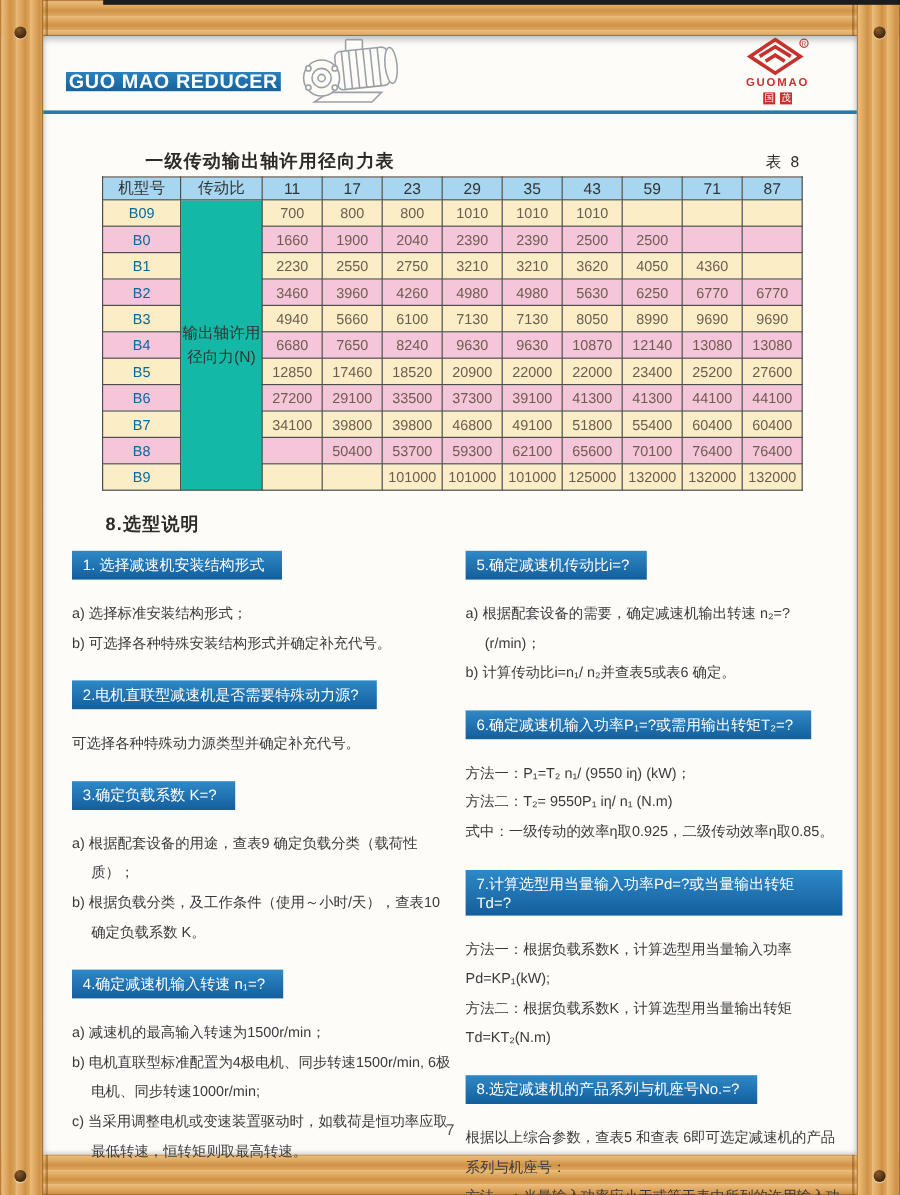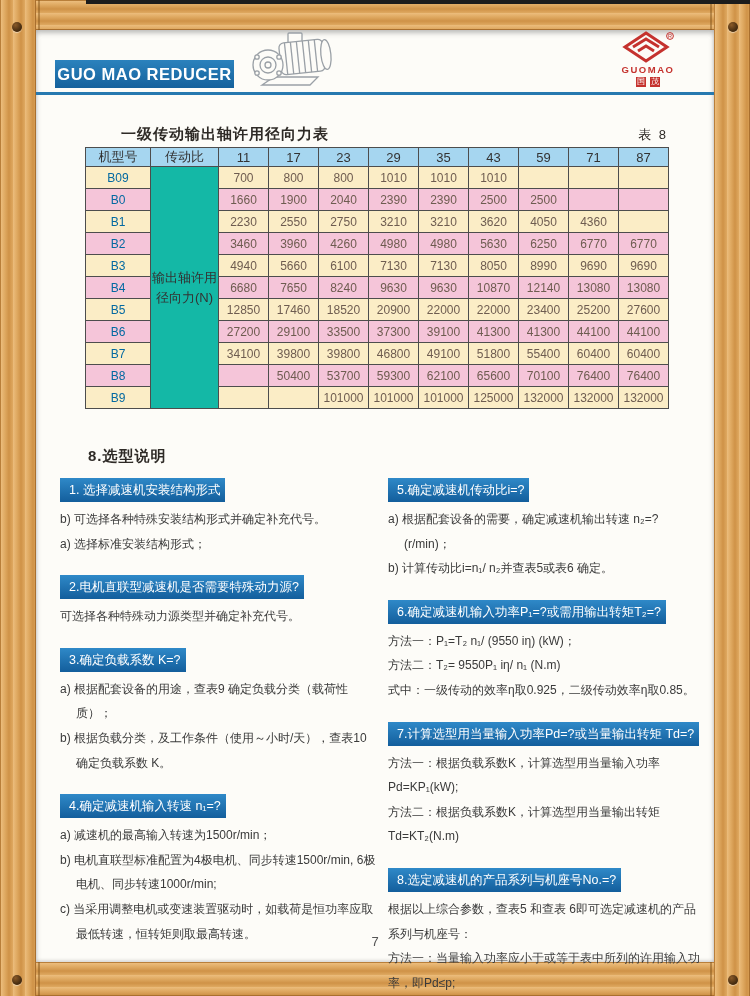--- a/index.html
+++ b/index.html
@@ -41,21 +41,21 @@
     box-shadow:0 1px 1px rgba(255,255,255,.5);
   }
   
   .page {
     position:absolute; left:36px; right:36px; top:30px; bottom:34px;
     background:#fdfcf8;
     box-shadow:inset 0 3px 5px rgba(110,110,110,.45), inset 0 -2px 3px rgba(140,140,140,.25);
   }
   
   .brand-box {
-    position:absolute; left:19px; top:30px; width:179px; height:28px;
+    position:absolute; left:19px; top:30px; width:179px; height:16px;
     background:linear-gradient(180deg,#2b82bd,#15619c);
     color:#fff; font-weight:bold; font-size:16.5px; letter-spacing:.5px;
     display:flex; align-items:center; justify-content:center;
   }
   .blue-rule { position:absolute; left:0; right:0; top:62px; height:3px; background:#2779b0; }
   .motor { position:absolute; left:208px; top:-1px; width:108px; height:64px; }
   .logo { position:absolute; right:26px; top:1px; width:80px; height:60px; text-align:center; }
   .logo .mark { display:block; margin:0 auto; }
   .logo .wordmark { color:#c5322e; font-weight:bold; font-size:9.5px; letter-spacing:1.5px; line-height:10px; }
   .logo .cn-row { display:flex; justify-content:center; gap:4px; margin-top:2px; }
@@ -74,29 +74,29 @@
   }
   table.force td, table.force th { border:1px solid #4d4d4d; text-align:center; overflow:hidden; }
   table.force th { height:14px; background:#a6d6f0; font-weight:normal; font-size:13px; color:#333; }
   table.force td { height:22px; color:#6e5c50; }
   table.force .model { color:#0369a1; }
   tr.cream td { background:#fbedc6; }
   tr.pink td { background:#f5c5d9; }
   table.force td.merged { background:#14b8a6; color:#333; font-size:13px; line-height:1.5; }
   
   .selection { position:absolute; left:24px; right:12px; top:398px; }
-  .sel-heading { font-size:15px; font-weight:bold; color:#2e2a26; margin-left:28px; letter-spacing:1px;margin-top:19px; }
+  .sel-heading { font-size:15px; font-weight:bold; color:#2e2a26; margin-left:28px; letter-spacing:1px; }
   .sel-cols { display:flex; gap:12px; margin-top:12px; }
   .sel-col-left { width:316px; flex:none; }
   .sel-col-right { flex:1; }
   .sel-block { margin-bottom:19px; }
   .sel-chip {
     display:inline-block;
     background:linear-gradient(180deg,#2f89c8,#135e9c);
-    color:#fff; font-size:12.5px; padding:4px 5px 3px 9px; margin-bottom:5px;
+    color:#fff; font-size:12.5px; padding:4px 15px 3px 9px; margin-bottom:16px;
   }
   .sel-line { font-size:12px; color:#3a3a3a; line-height:2.05; margin:0; }
   .sel-line.hang { padding-left:16px; text-indent:-16px; }
   
   .page-num { position:absolute; left:0; right:0; bottom:13px; text-align:center; font-size:13px; color:#555; }
   svg { display:block; }
 </style>
 </head>
 <body>
 
@@ -338,21 +338,21 @@
             <td>132000</td>
           </tr>
         </tbody>
     </table>
   </div>
 
   <div class="selection">
     <div class="sel-heading">8.选型说明</div>
     <div class="sel-cols">
       <div class="sel-col-left">
-          <div class="sel-block"><div class="sel-chip">1. 选择减速机安装结构形式</div><p class="sel-line hang">b) 可选择各种特殊安装结构形式并确定补充代号。</p><p class="sel-line hang">a) 选择标准安装结构形式；</p></div>
+          <div class="sel-block"><div class="sel-chip">1. 选择减速机安装结构形式</div><p class="sel-line hang">a) 选择标准安装结构形式；</p><p class="sel-line hang">b) 可选择各种特殊安装结构形式并确定补充代号。</p></div>
           <div class="sel-block"><div class="sel-chip">2.电机直联型减速机是否需要特殊动力源?</div><p class="sel-line">可选择各种特殊动力源类型并确定补充代号。</p></div>
           <div class="sel-block"><div class="sel-chip">3.确定负载系数 K=?</div><p class="sel-line hang">a) 根据配套设备的用途，查表9 确定负载分类（载荷性质）；</p><p class="sel-line hang">b) 根据负载分类，及工作条件（使用～小时/天），查表10确定负载系数 K。</p></div>
           <div class="sel-block"><div class="sel-chip">4.确定减速机输入转速 n₁=?</div><p class="sel-line hang">a) 减速机的最高输入转速为1500r/min；</p><p class="sel-line hang">b) 电机直联型标准配置为4极电机、同步转速1500r/min, 6极电机、同步转速1000r/min;</p><p class="sel-line hang">c) 当采用调整电机或变速装置驱动时，如载荷是恒功率应取最低转速，恒转矩则取最高转速。</p></div>
         </div>
       <div class="sel-col-right">
           <div class="sel-block"><div class="sel-chip">5.确定减速机传动比i=?</div><p class="sel-line hang">a) 根据配套设备的需要，确定减速机输出转速 n₂=?(r/min)；</p><p class="sel-line hang">b) 计算传动比i=n₁/ n₂并查表5或表6 确定。</p></div>
           <div class="sel-block"><div class="sel-chip">6.确定减速机输入功率P₁=?或需用输出转矩T₂=?</div><p class="sel-line">方法一：P₁=T₂ n₁/ (9550 iη) (kW)；</p><p class="sel-line">方法二：T₂= 9550P₁ iη/ n₁ (N.m)</p><p class="sel-line">式中：一级传动的效率η取0.925，二级传动效率η取0.85。</p></div>
           <div class="sel-block"><div class="sel-chip">7.计算选型用当量输入功率Pd=?或当量输出转矩 Td=?</div><p class="sel-line">方法一：根据负载系数K，计算选型用当量输入功率Pd=KP₁(kW);</p><p class="sel-line">方法二：根据负载系数K，计算选型用当量输出转矩Td=KT₂(N.m)</p></div>
           <div class="sel-block"><div class="sel-chip">8.选定减速机的产品系列与机座号No.=?</div><p class="sel-line">根据以上综合参数，查表5 和查表 6即可选定减速机的产品系列与机座号：</p><p class="sel-line">方法一：当量输入功率应小于或等于表中所列的许用输入功率，即Pd≤p;</p><p class="sel-line">方法二：当量输出转矩应小于或等于表中所列的许用输出转矩，即Td≤T.</p></div>
         </div>

